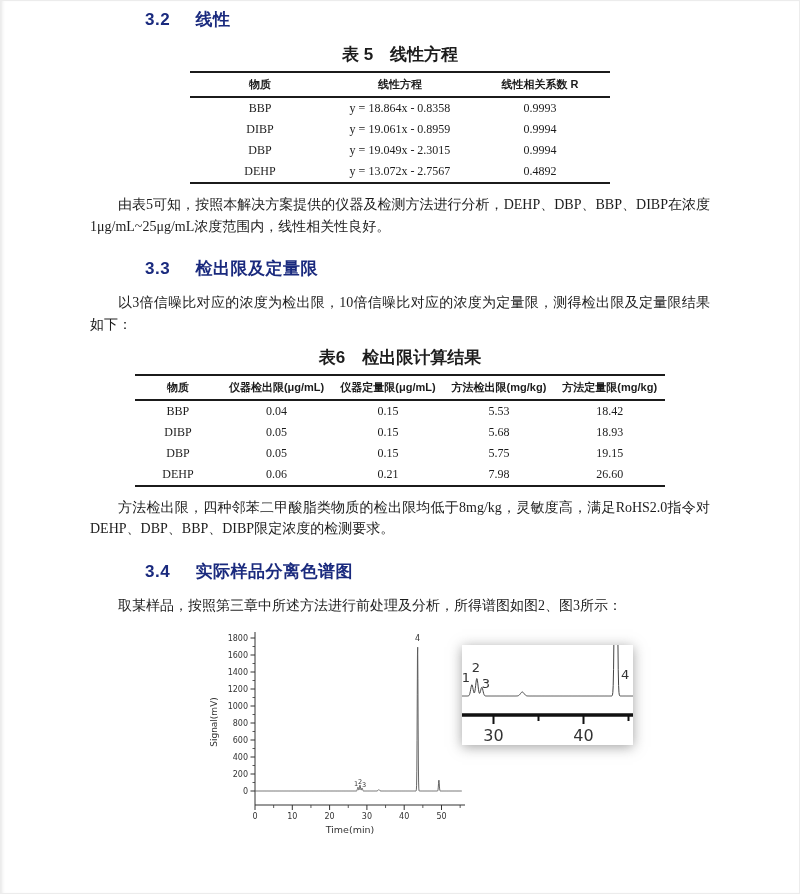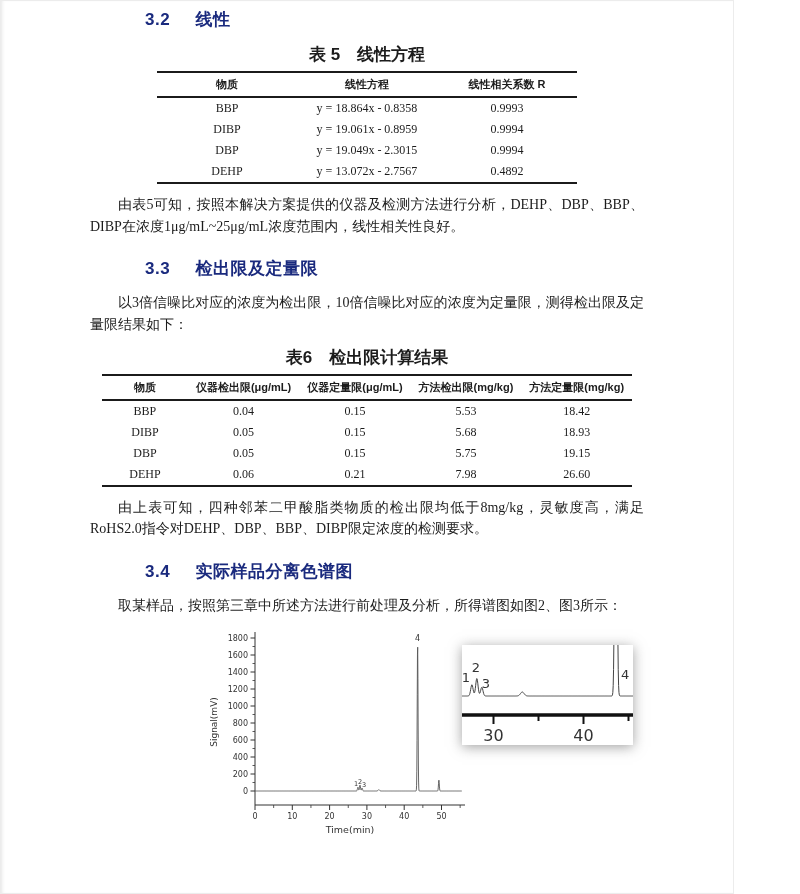--- a/index.html
+++ b/index.html
@@ -1,21 +1,21 @@
 <!DOCTYPE html>
 <html><head>
 <meta charset="utf-8">
 <style>
   html,body{margin:0;padding:0;}
   body{
     width:800px;height:894px;overflow:hidden;background:#ffffff;
     font-family:"Liberation Serif","DejaVu Serif",serif;color:#1c1c1c;
   }
   .page{
-    position:relative;width:734px;height:894px;
+    position:relative;width:800px;height:894px;
     box-shadow:inset 0 0 0 1px #ececec, inset 3px 0 4px -2px #d9d9d9;
     box-sizing:border-box;padding:8px 90px 4px 90px;
   }
   h2.sec{
     font-family:"Liberation Sans","DejaVu Sans",sans-serif;
     color:#1a2a7e;font-size:17px;font-weight:bold;
     margin:0 0 12px 55px;padding:0;letter-spacing:.5px;
   }
   h2.sec .num{margin-right:20px;}
   .h-first{margin-top:4px;}
@@ -143,21 +143,21 @@
       <tr>
         <td>DEHP</td>
         <td>0.06</td>
         <td>0.21</td>
         <td>7.98</td>
         <td>26.60</td>
       </tr>
     </tbody>
   </table>
 
-  <p class="body-p">由上表可知，四种邻苯二甲酸脂类物质的检出限均低于8mg/kg，灵敏度高，满足RoHS2.0指令对DEHP、DBP、BBP、DIBP限定浓度的检测要求。</p>
+  <p class="body-p">方法检出限，四种邻苯二甲酸脂类物质的检出限均低于8mg/kg，灵敏度高，满足RoHS2.0指令对DEHP、DBP、BBP、DIBP限定浓度的检测要求。</p>
 
   <h2 class="sec h-gap">
     <span class="num">3.4</span>
     <span class="ttl">实际样品分离色谱图</span>
   </h2>
 
   <p class="body-p">取某样品，按照第三章中所述方法进行前处理及分析，所得谱图如图2、图3所示：</p>
 
   <div class="chart-wrap">
     <svg id="main-chart-svg" width="270" height="218">

